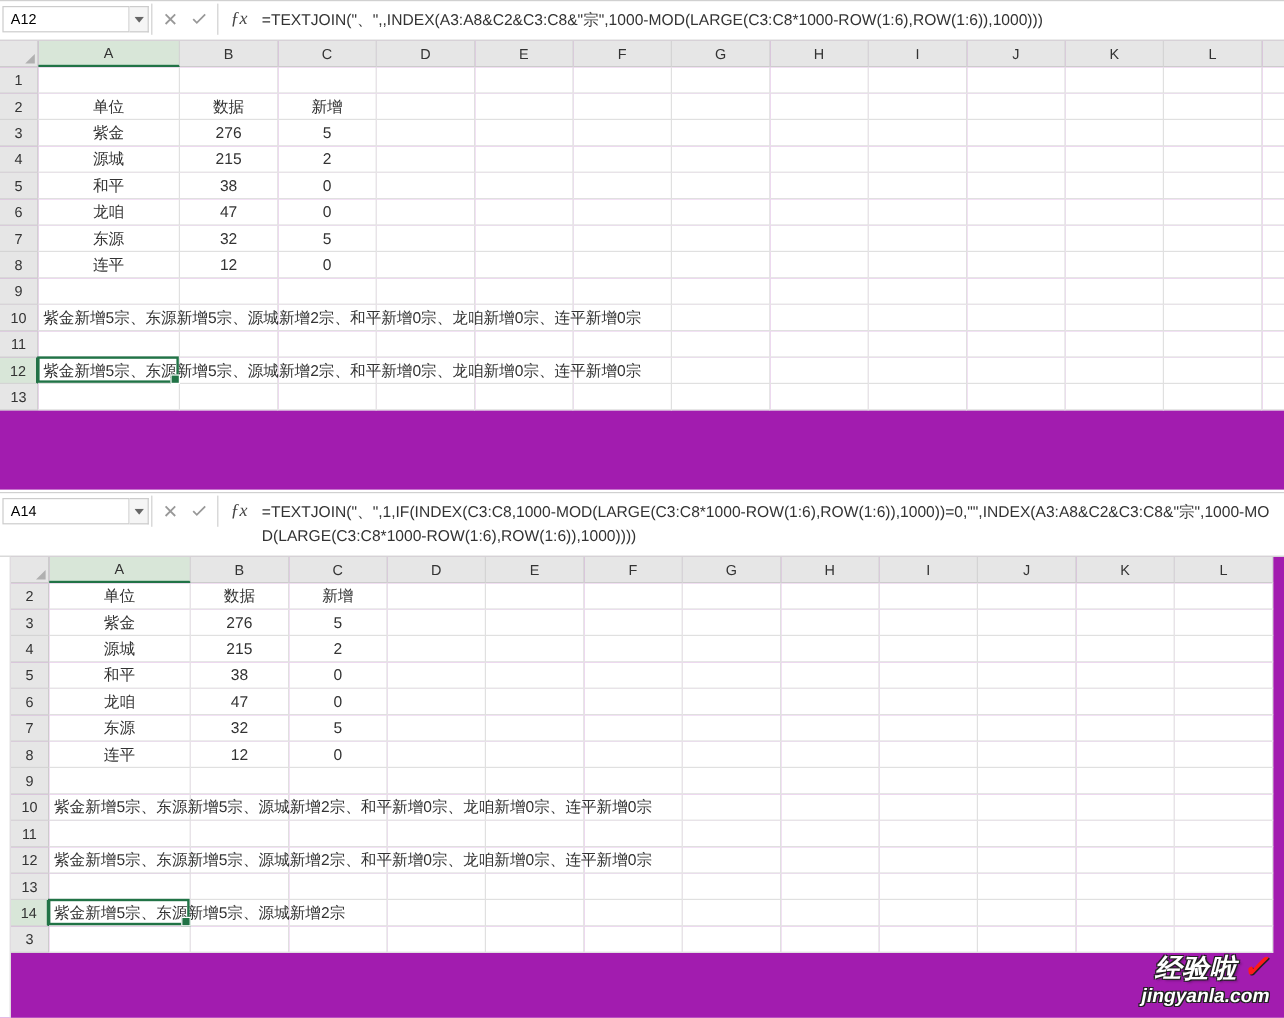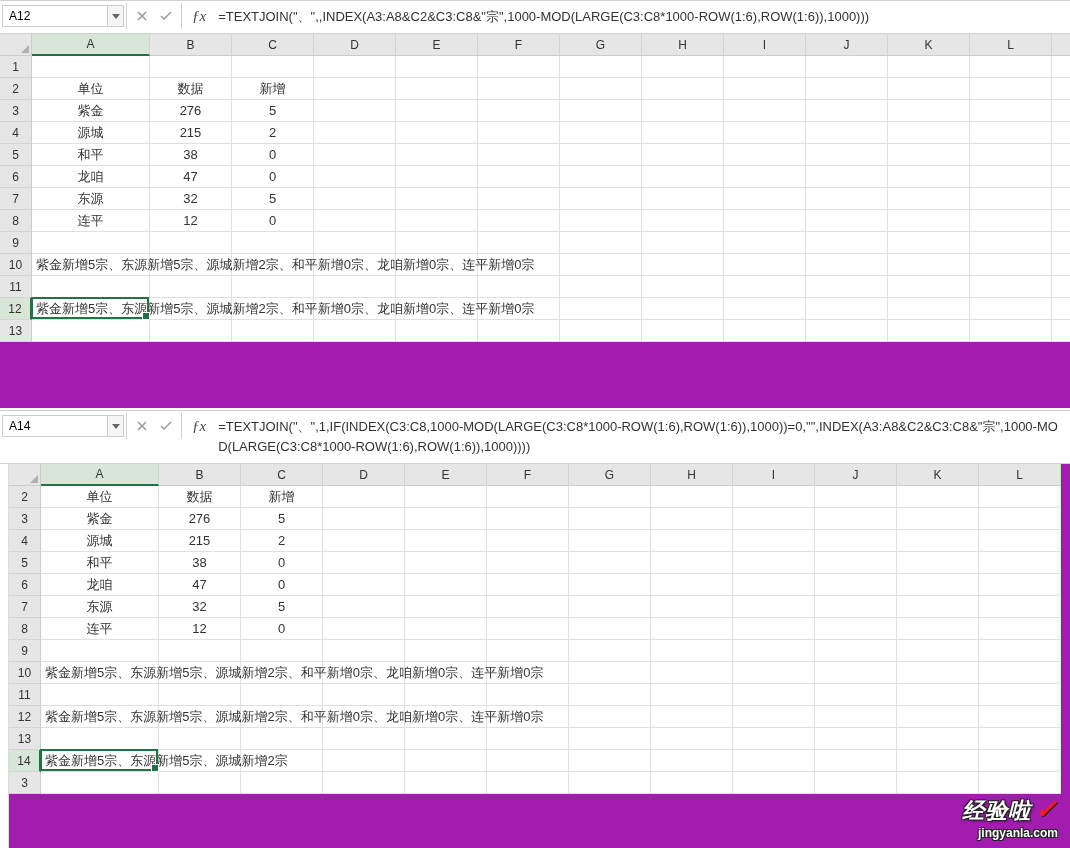--- a/index.html
+++ b/index.html
@@ -200,22 +200,23 @@
       letter-spacing: 1px;
     }
     .watermark .wm-check {
       color: #ff1a1a;
       font-size: 26px;
       font-weight: bold;
       text-shadow: 1px 1px 0 #222;
       margin-left: 4px;
     }
     .watermark .wm-bottom {
-      font-size: 12px;
+      font-size: 16px;
       font-weight: bold;
+      font-style: italic;
       color: #fff;
       text-shadow: -1px -1px 0 #222, 1px -1px 0 #222, -1px 1px 0 #222, 1px 1px 0 #222;
     }
     .pane2 .left-clip-bar{
       position:absolute;
       left:0; top:0;
       width:9px; height:100%;
       background:#fff;
       z-index:15;
       border-right:1px solid #ddd;

